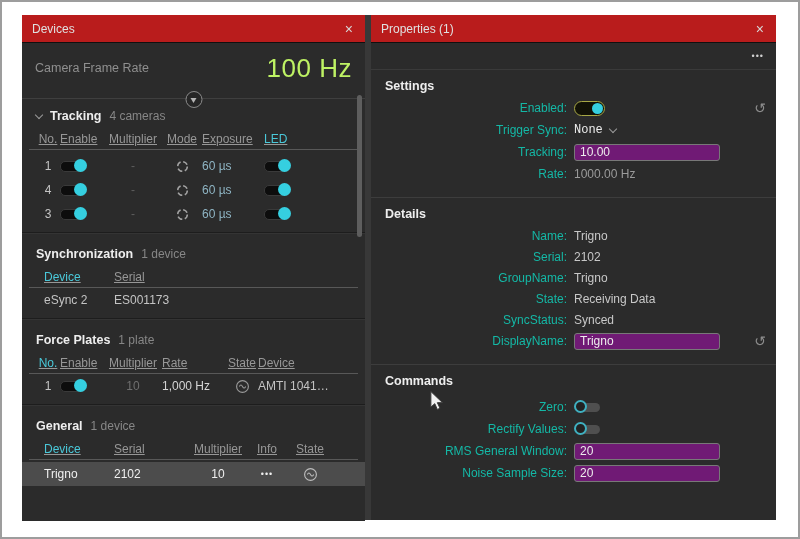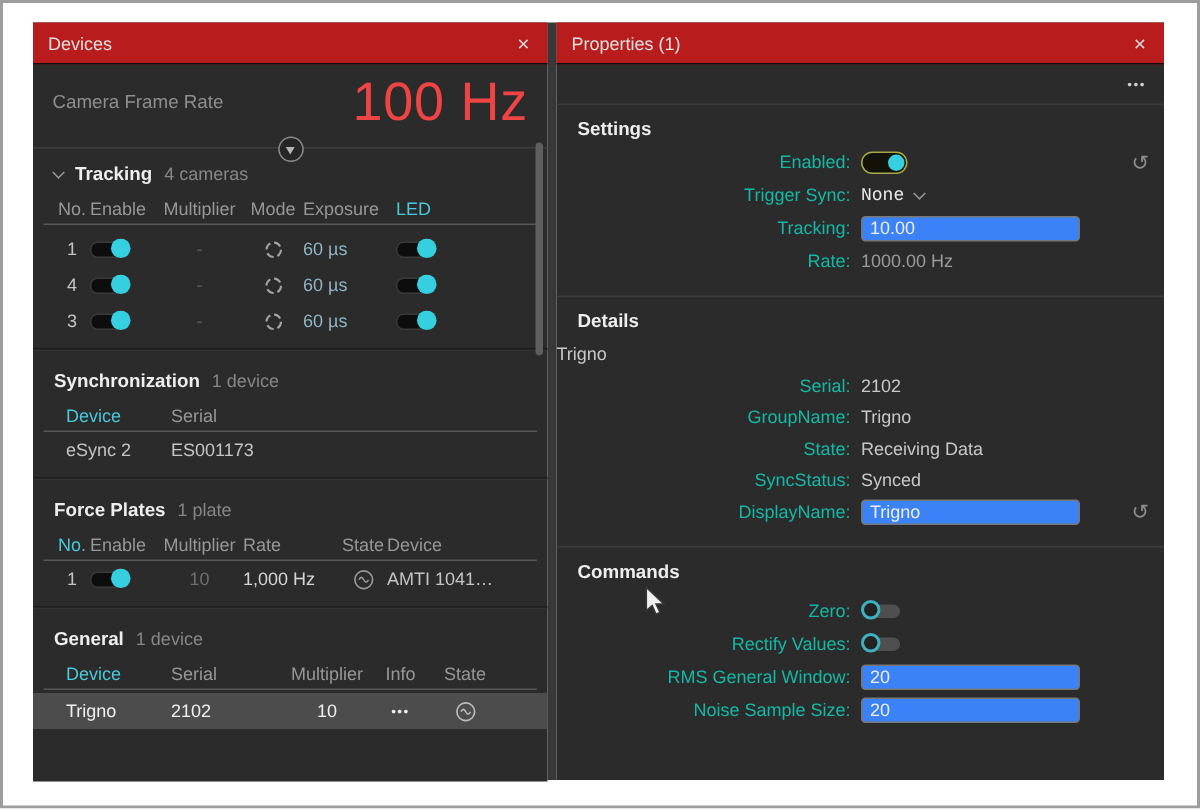--- a/index.html
+++ b/index.html
@@ -18,39 +18,39 @@
 
   .titlebar{
     height:27px;background:#b91c1c;display:flex;align-items:center;
     padding:0 10px;color:#e0e0e0;font-size:12px;border-bottom:1px solid #101010;
   }
   .titlebar .tclose{margin-left:auto;color:#d8d8d8;font-size:14px;line-height:14px;cursor:default;padding:0 2px;}
 
   
   .cfr{height:50px;display:flex;align-items:center;padding:0 13px;}
   .cfr-label{color:#8f8f8f;font-size:12.5px;}
-  .cfr-value{margin-left:auto;color:#ef4444;font-size:36px;letter-spacing:.5px;}
+  .cfr-value{margin-left:auto;color:#bef264;font-size:26px;letter-spacing:.5px;}
   .exp-row{height:10px;position:relative;}
   .exp-line{position:absolute;left:0;right:0;top:5px;height:1px;background:#3f3f3f;}
   .exp-btn{position:absolute;left:50%;top:-2px;transform:translateX(-50%);
     width:15px;height:15px;border-radius:50%;border:1px solid #8b8b8b;background:#262626;
     display:flex;align-items:center;justify-content:center;}
   .tri-down{width:0;height:0;border-left:3.5px solid transparent;border-right:3.5px solid transparent;border-top:5px solid #b5b5b5;margin-top:1px;}
 
   
   .sec-head{height:26px;display:flex;align-items:center;padding-left:14px;}
   .sec-title{color:#eeeeee;font-weight:bold;font-size:12.5px;}
   .sec-count{color:#878787;margin-left:8px;font-size:12px;}
   .chev{width:5px;height:5px;border-right:1.4px solid #9a9a9a;border-bottom:1.4px solid #9a9a9a;
     transform:rotate(45deg);display:inline-block;margin-right:8px;margin-bottom:2px;}
   .sec-div{height:1px;background:#1d1d1d;box-shadow:0 1px 0 #343434;}
 
   
   .tgrid{display:grid;align-items:center;height:22px;color:#c4c4c4;}
-  .tgrid.hdr{color:#979797;height:20px;}
+  .tgrid.hdr{color:#979797;height:20px;text-decoration:underline;}
   .tgrid .c{white-space:nowrap;overflow:hidden;}
   .cyan{color:#4ac9da !important;}
   .tsep{height:1px;background:#585858;margin:0 7px;}
   .grid-track{grid-template-columns:24px 44px 58px 40px 62px 44px;padding-left:14px;}
   .grid-track .c0{text-align:center;}
   .grid-track .c2{text-align:center;}
   .grid-track .c3{text-align:center;}
   .grid-sync{grid-template-columns:70px 200px;padding-left:22px;}
   .grid-force{grid-template-columns:24px 44px 58px 64px 32px 74px;padding-left:14px;}
   .grid-force .c0{text-align:center;}
@@ -86,21 +86,21 @@
   .toolbar{height:26px;display:flex;align-items:center;padding:0 12px;border-bottom:1px solid #3a3a3a;}
   .menu-dots{margin-left:auto;color:#cfcfcf;font-size:9px;letter-spacing:1px;cursor:default;}
   .psec-title{color:#eeeeee;font-weight:bold;font-size:12.5px;padding:9px 12px 4px 14px;}
   .prow{display:flex;align-items:center;height:22px;position:relative;padding-right:14px;}
   .prow-sm{height:21px;}
   .plabel{width:196px;text-align:right;color:#14b8a6;flex:none;margin-right:7px;}
   .pval{color:#c8c8c8;}
   .pval-white{color:#ececec;font-family:Liberation Mono, monospace;}
   .dd-chev{width:5px;height:5px;border-right:1.4px solid #9a9a9a;border-bottom:1.4px solid #9a9a9a;
     transform:rotate(45deg);display:inline-block;margin-left:7px;margin-bottom:2px;}
-  .pinput{width:134px;height:15px;background:#3b82f6;border:1px solid #787878;border-radius:3px;
+  .pinput{width:134px;height:15px;background:#701a75;border:1px solid #787878;border-radius:3px;
     color:#ededed;font-size:12px;padding:0 5px;font-family:"Liberation Sans",sans-serif;outline:none;}
   .undo{position:absolute;right:10px;color:#8d8d8d;font-size:14px;line-height:14px;cursor:default;}
   .pdiv{height:1px;background:#3d3d3d;}
   .spacer12{height:12px;}
   .spacer4{height:4px;}
 
   .cursor{position:absolute;left:430px;top:391px;z-index:60;}
 </style>
 </head>
 <body>
@@ -278,20 +278,21 @@
   <div class="prow">
     <span class="plabel">Rate:</span>
     <span class="pval" style="color:#9b9b9b;">1000.00 Hz</span>
   </div>
 
   <div class="spacer12"></div>
   <div class="pdiv"></div>
 
   <div class="psec-title">Details</div>
   <div class="prow prow-sm">
+    <span class="plabel">Name:</span>
     <span class="pval">Trigno</span>
   </div>
   <div class="prow prow-sm">
     <span class="plabel">Serial:</span>
     <span class="pval">2102</span>
   </div>
   <div class="prow prow-sm">
     <span class="plabel">GroupName:</span>
     <span class="pval">Trigno</span>
   </div>

